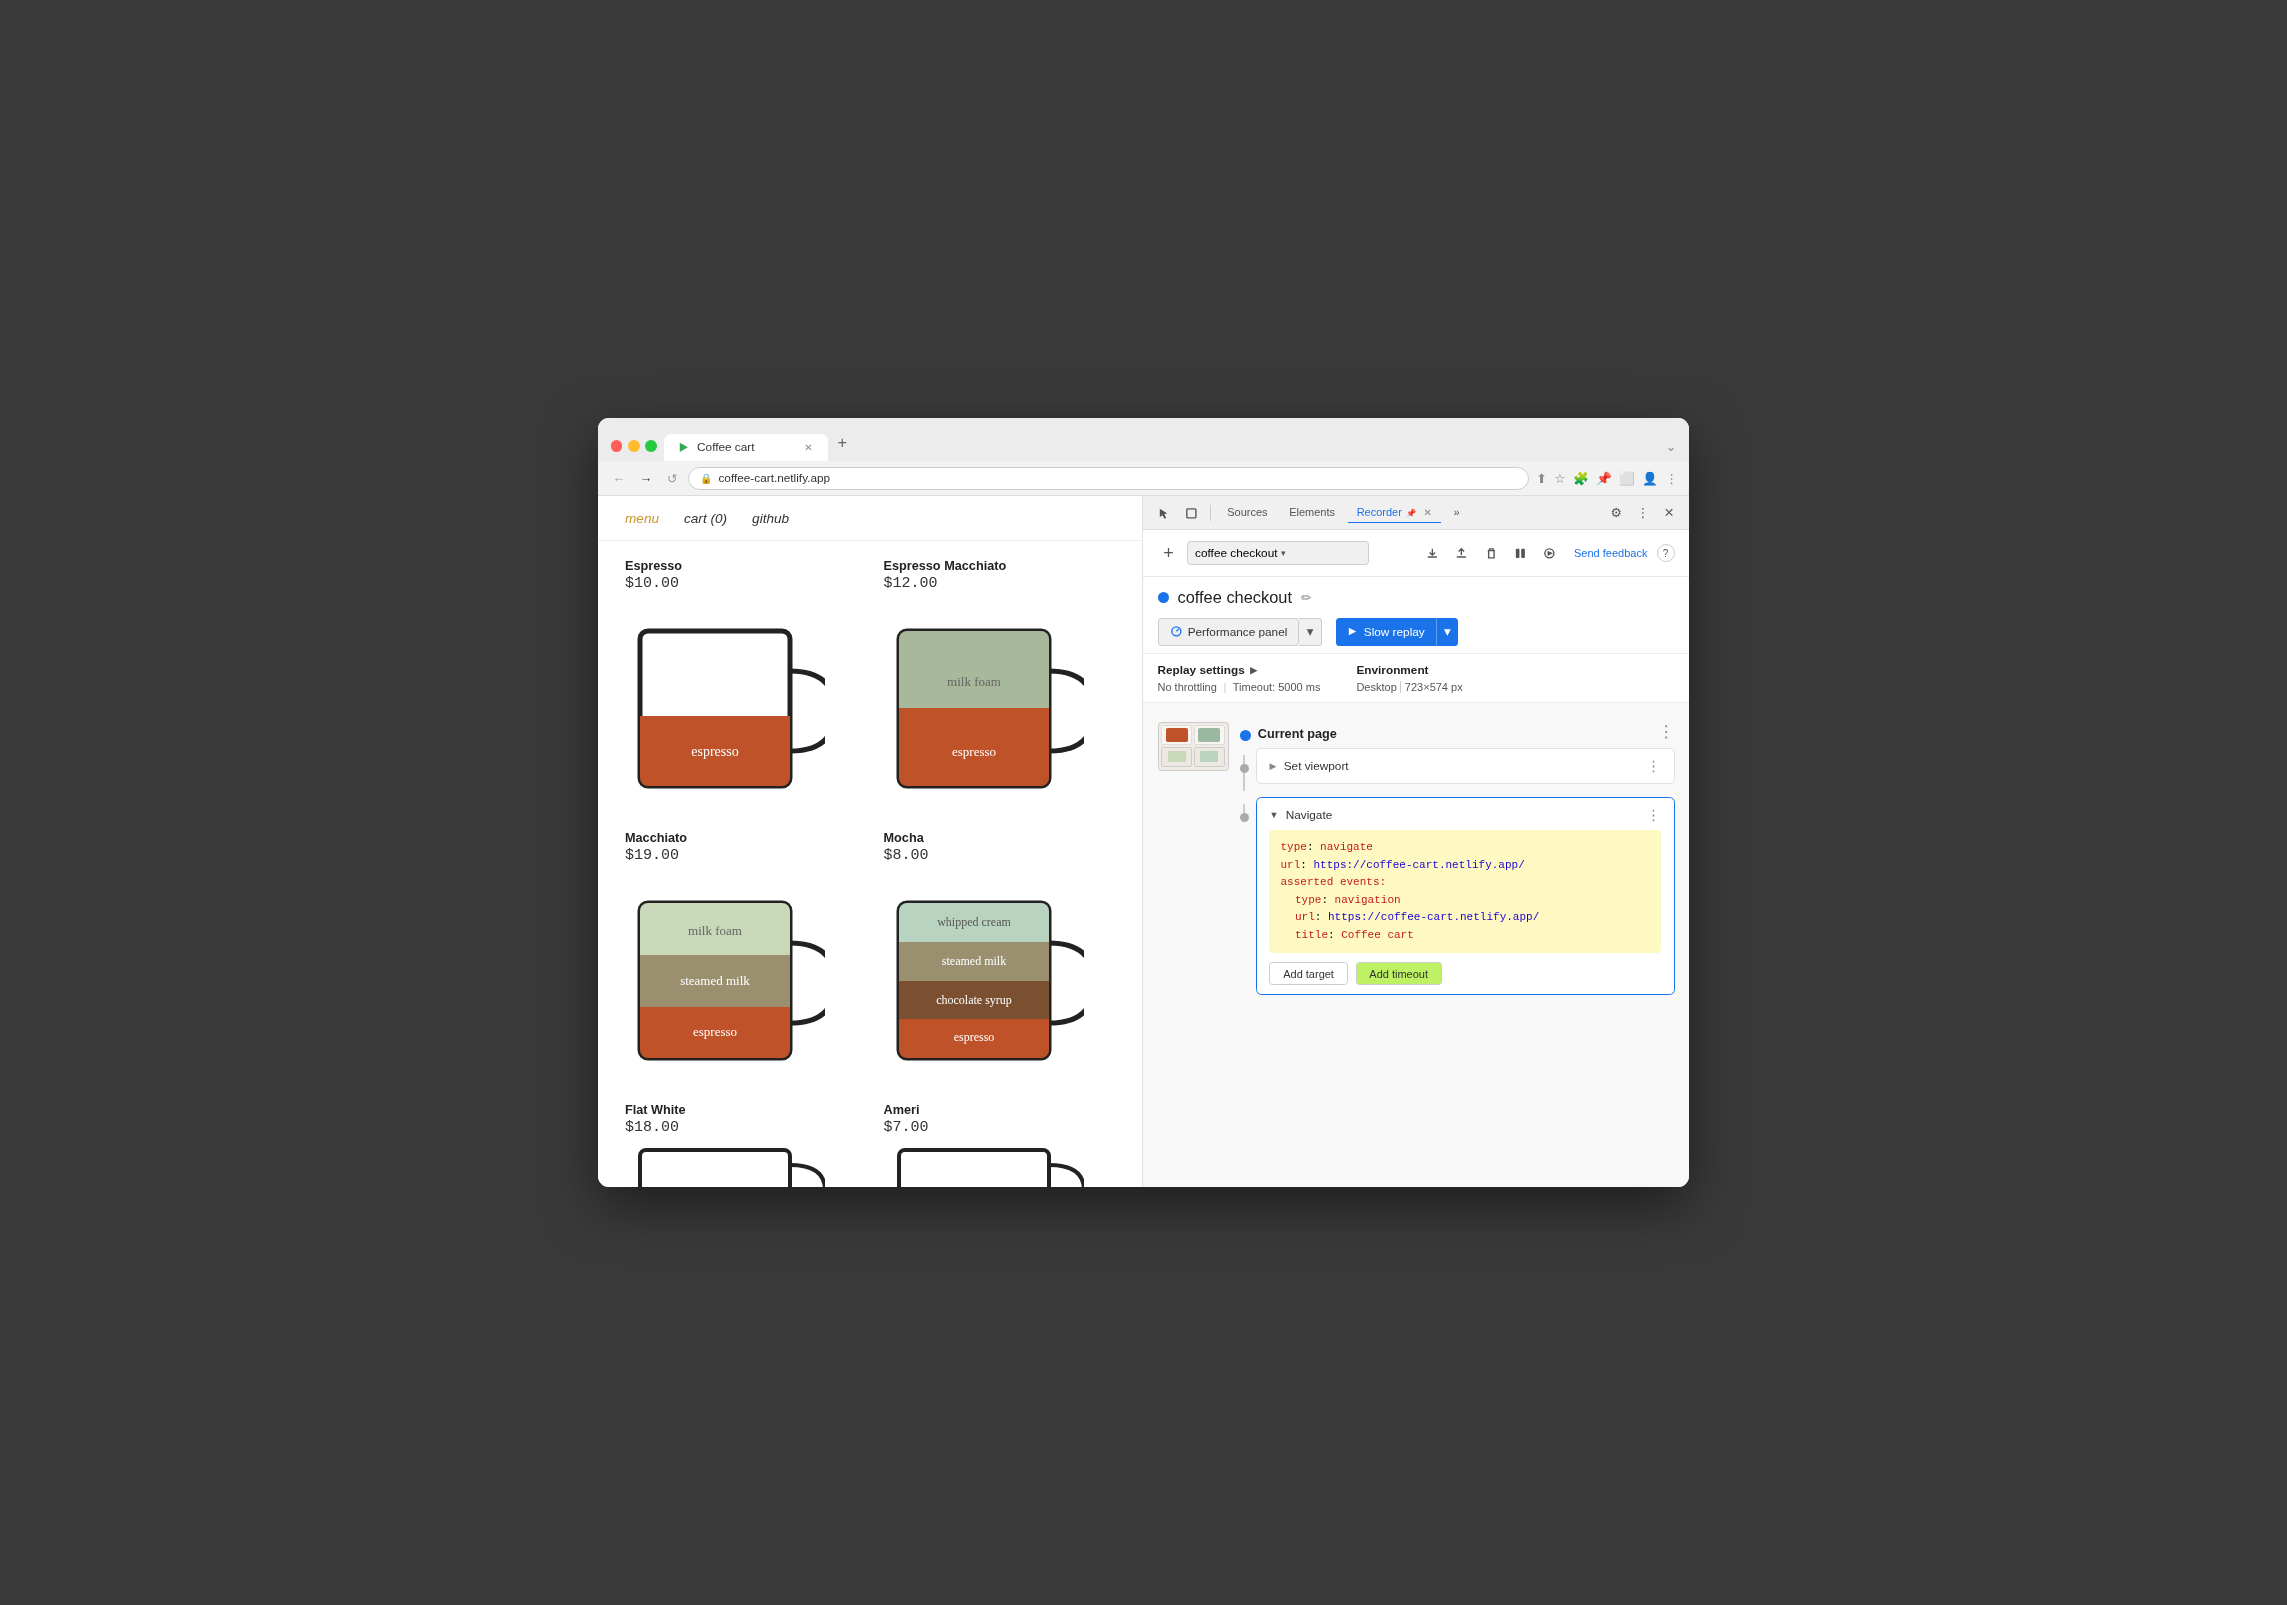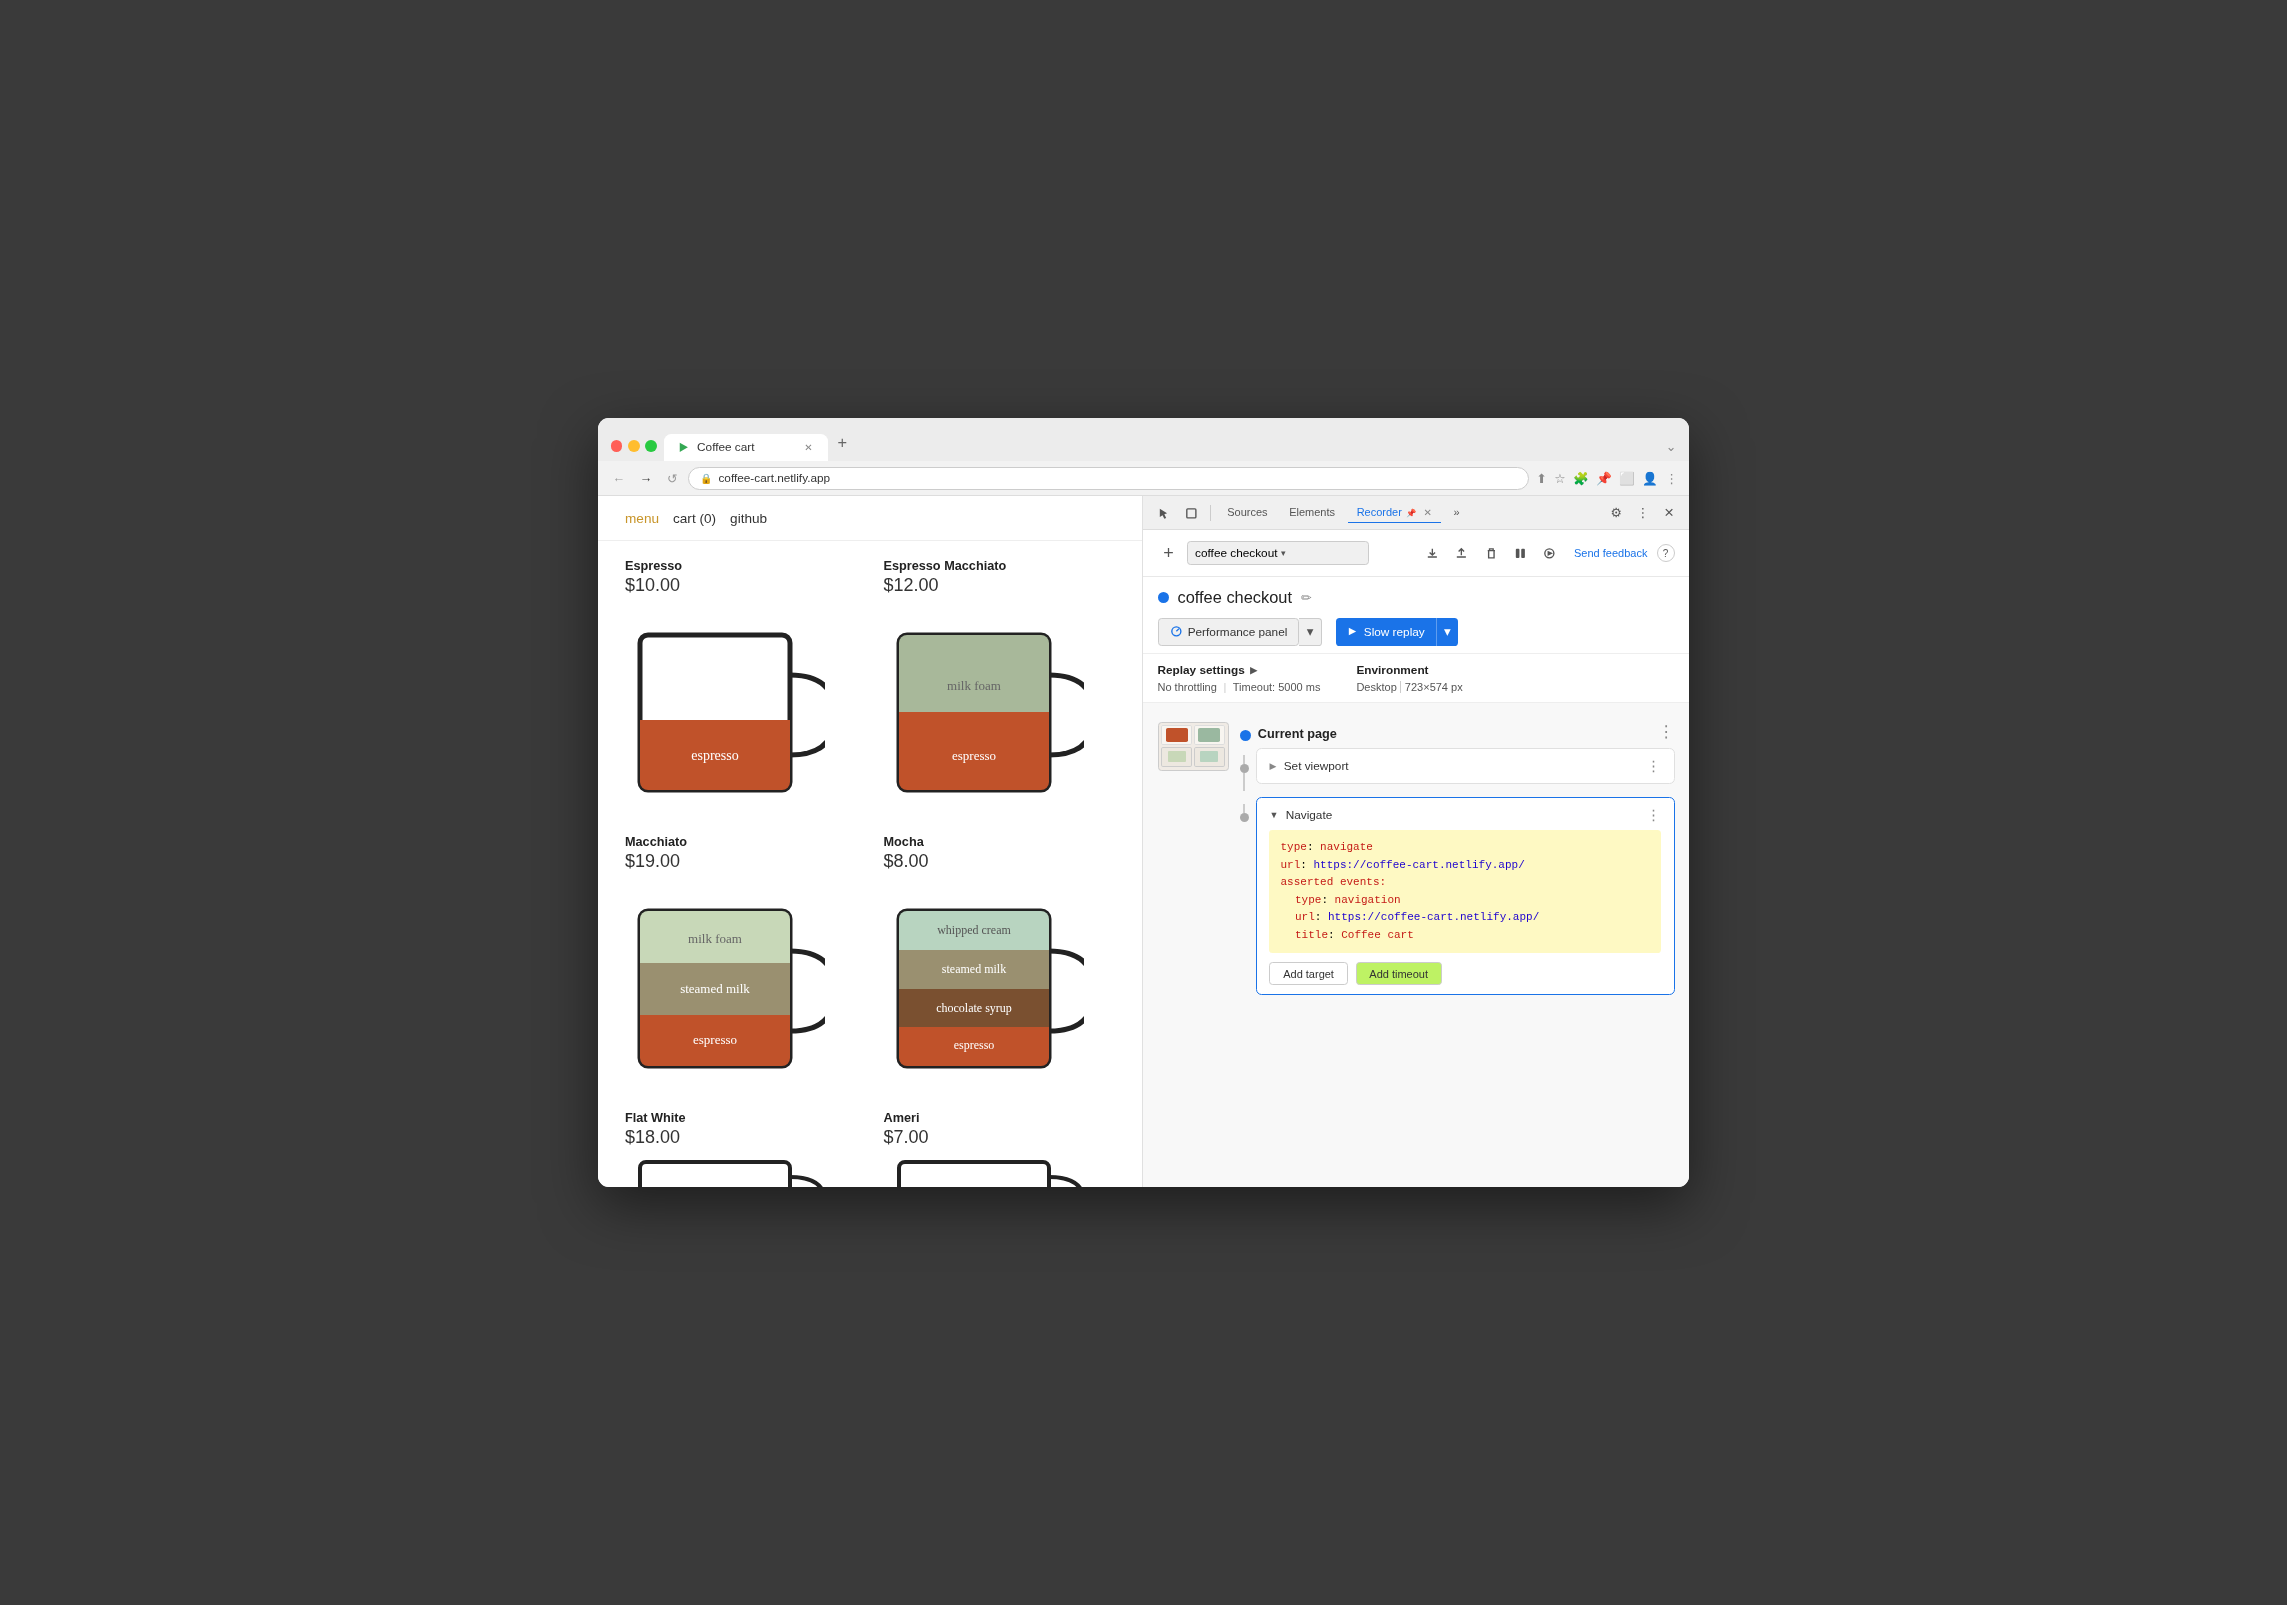--- a/index.html
+++ b/index.html
@@ -135,24 +135,25 @@
     
     .website-panel {
       flex: 0 0 545px;
       border-right: 0.9px solid #e0e0e0;
       overflow-y: auto;
       background: #fff;
     }
 
     .site-nav {
       display: flex;
-      gap: 14px;
+      gap: 25px;
       padding: 14.5px 27px;
       border-bottom: 0.9px solid #eee;
       align-items: center;
+      font-style: italic;
     }
     .nav-link {
       font-size: 13.6px;
       color: #333;
       text-decoration: none;
       cursor: pointer;
     }
     .nav-link.active { color: #c8952a; font-weight: 500; }
 
     .coffee-grid {
@@ -163,23 +164,24 @@
     }
 
     .coffee-item { }
     .coffee-name {
       font-size: 12.7px;
       font-weight: 600;
       color: #222;
       margin-bottom: 1.8px;
     }
     .coffee-price {
-      font-size: 18px;
+      font-size: 15px;
       color: #333;
       margin-bottom: 9px;
+      font-family: Liberation Mono, monospace;
     }
     .coffee-mug {
       width: 100%;
       max-width: 200px;
     }
 
     
     .devtools-panel {
       flex: 1;
       background: #f8f8f8;

